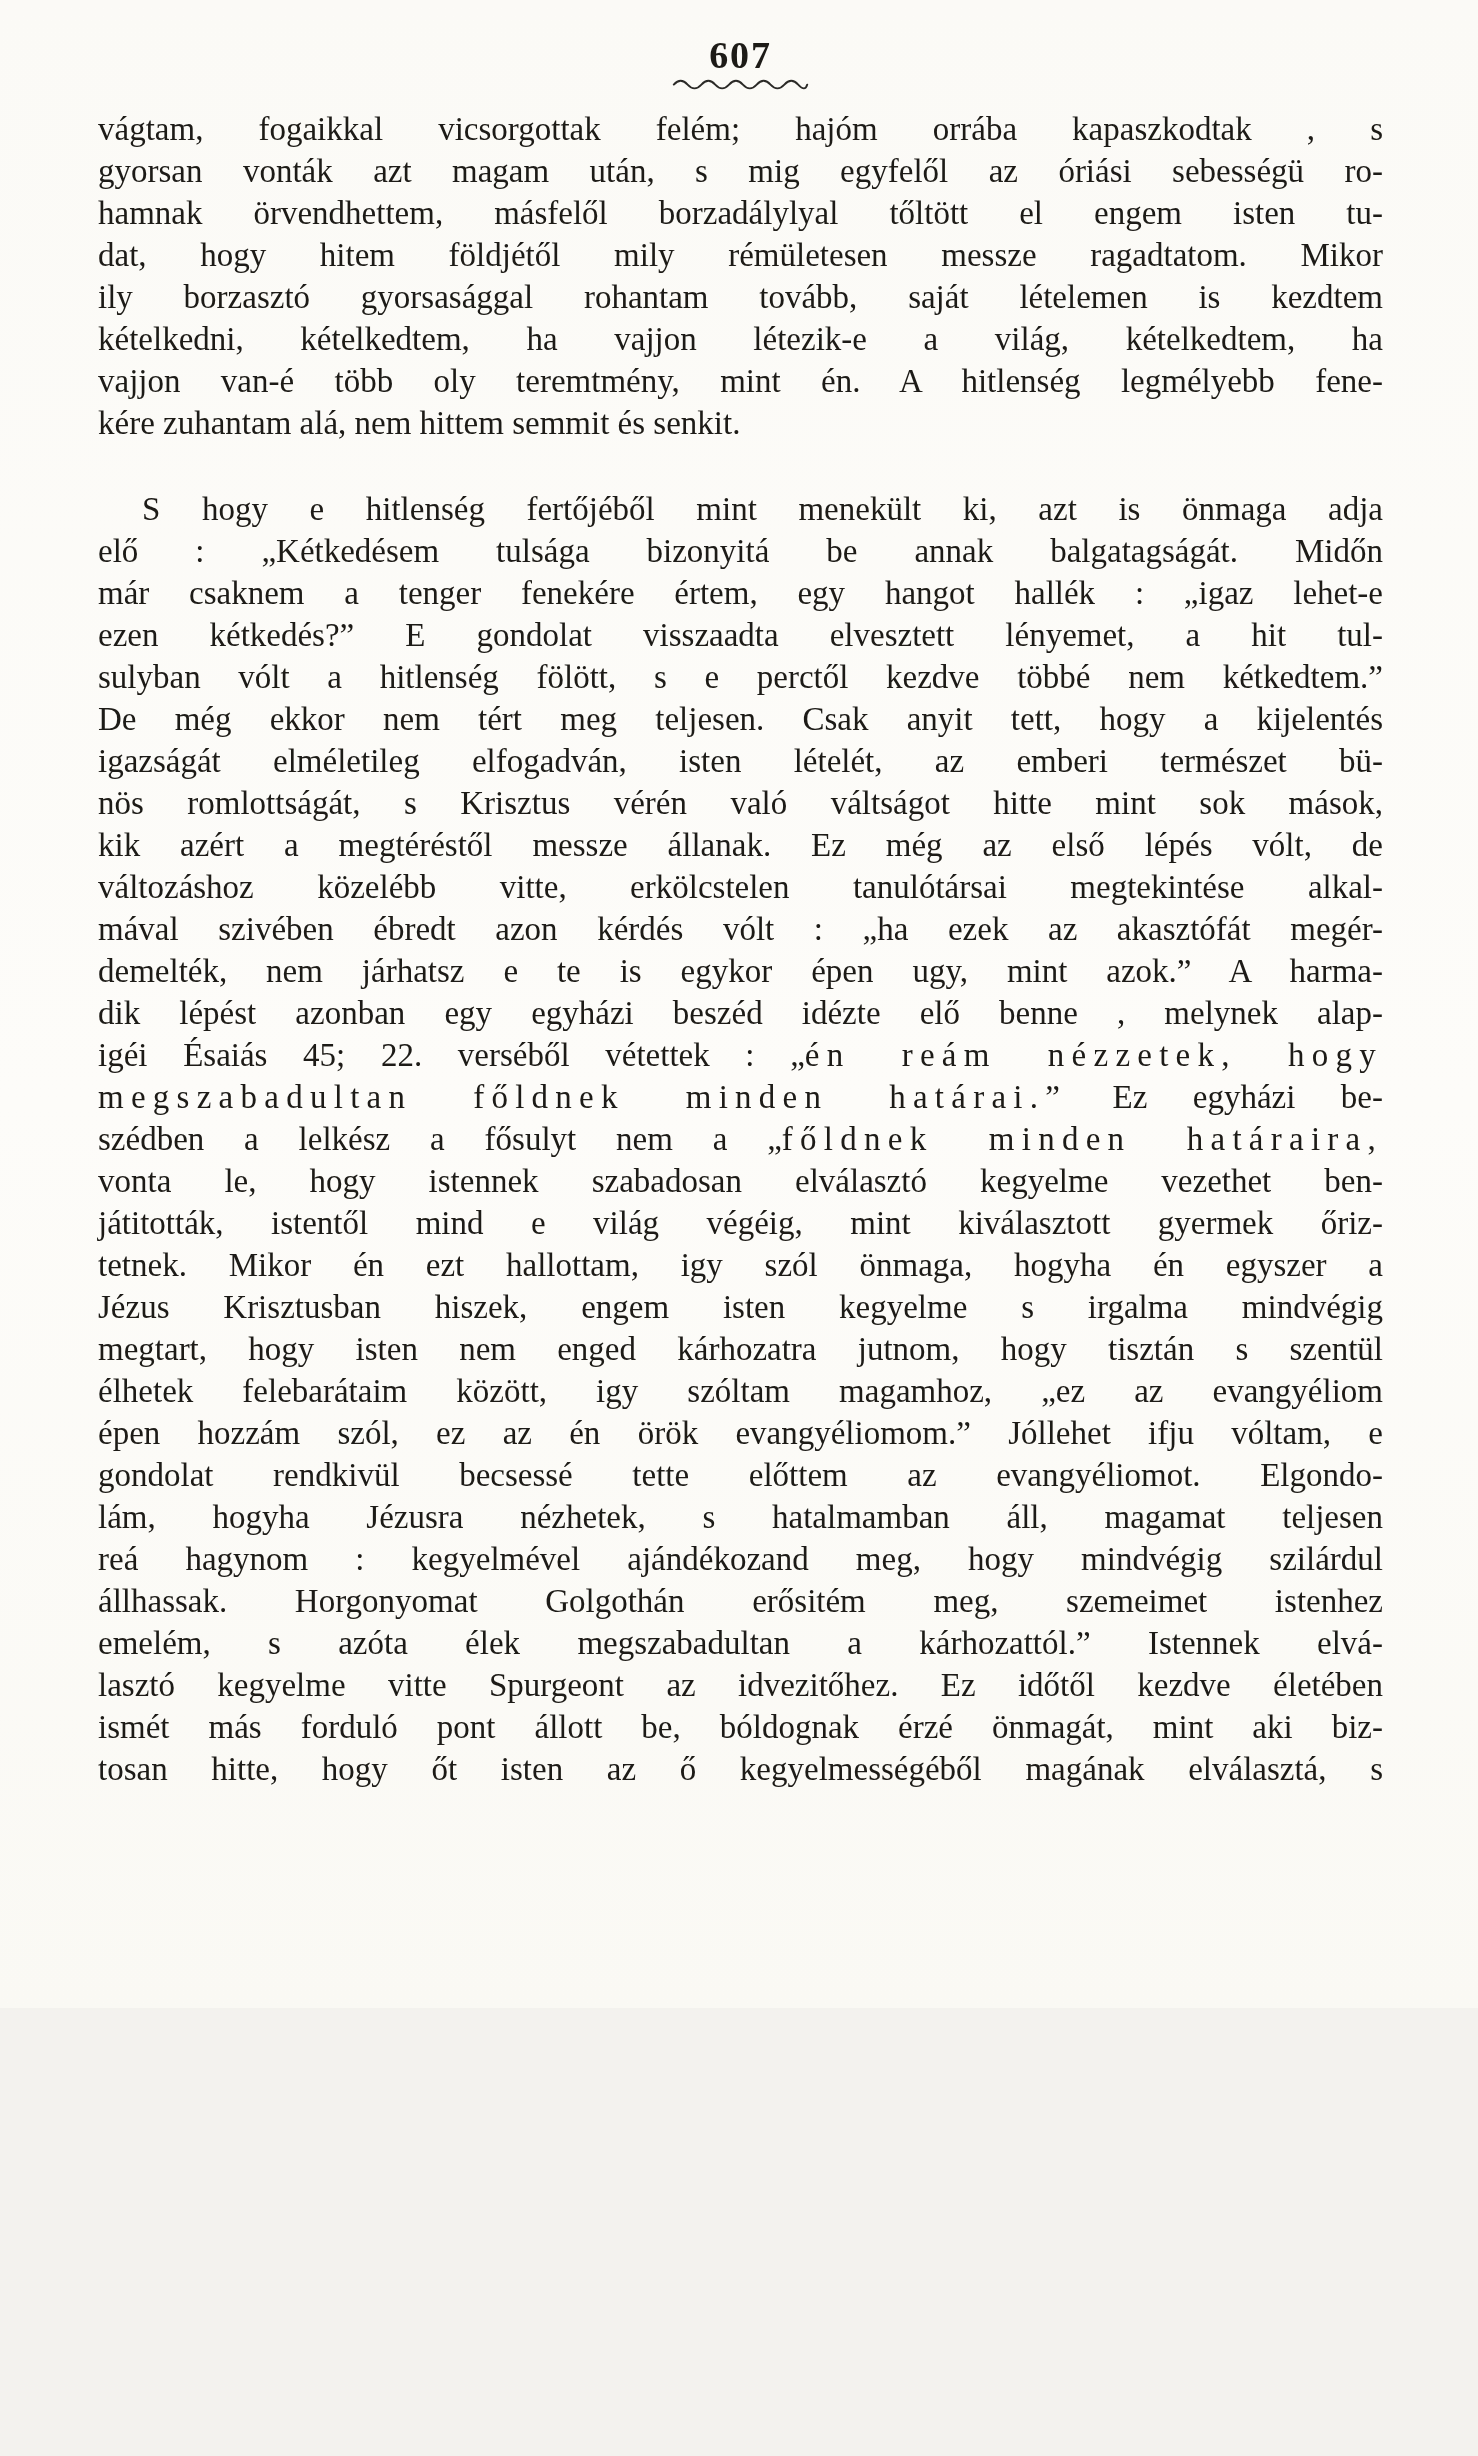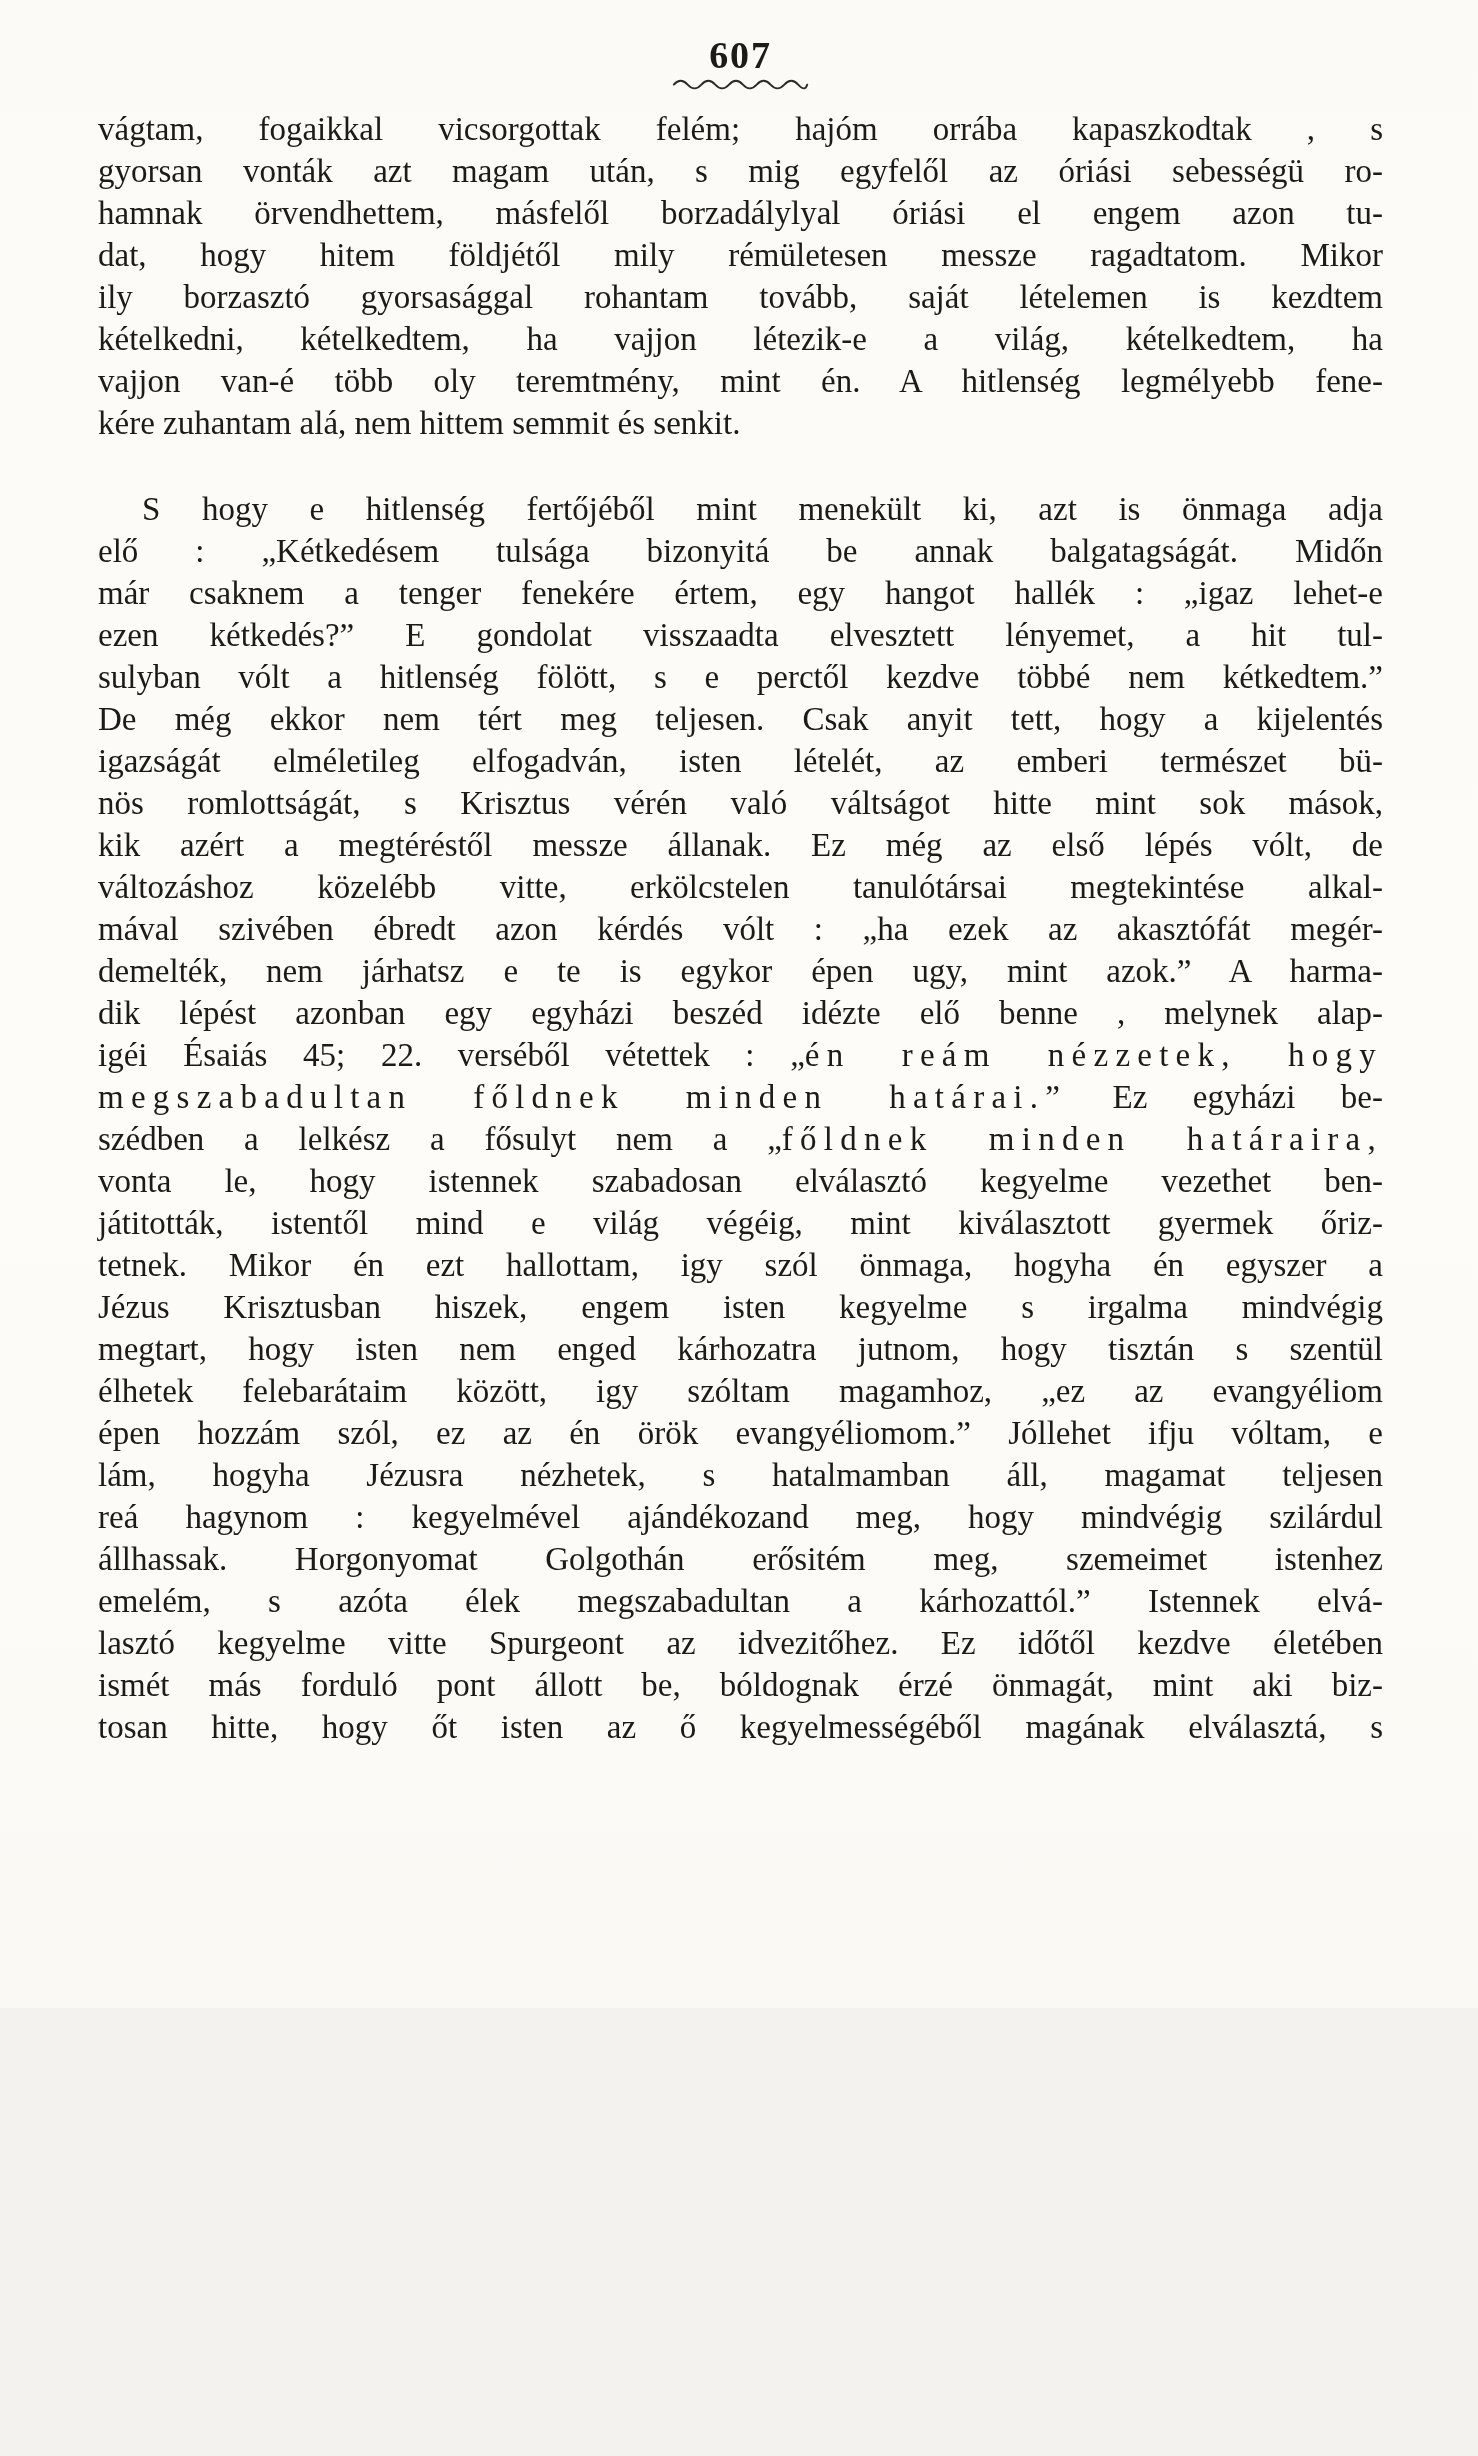--- a/index.html
+++ b/index.html
@@ -71,21 +71,21 @@
     <div class="page-number">607</div>
     <svg class="ornament" width="143" height="15.3" viewBox="0 0 150 16" aria-hidden="true">
       <path d="M5 9 Q 12.25 1, 19.5 9 T 34 9 T 48.5 9 T 63 9 T 77.5 9 T 92 9 T 106.5 9 T 121 9 T 135.5 9 T 145 9" fill="none" stroke="#2b2a27" stroke-width="2" stroke-linecap="round"></path>
     </svg>
   </div>
 
   <div class="body-text" id="body-text">
       <p class="para">
         <span class="line"><span>vágtam, fogaikkal vicsorgottak felém; hajóm orrába kapaszkodtak , s</span></span>
         <span class="line"><span>gyorsan vonták azt magam után, s mig egyfelől az óriási sebességü ro-</span></span>
-        <span class="line"><span>hamnak örvendhettem, másfelől borzadálylyal óriási el engem azon tu-</span></span>
+        <span class="line"><span>hamnak örvendhettem, másfelől borzadálylyal tőltött el engem isten tu-</span></span>
         <span class="line"><span>dat, hogy hitem földjétől mily rémületesen messze ragadtatom. Mikor</span></span>
         <span class="line"><span>ily borzasztó gyorsasággal rohantam tovább, saját lételemen is kezdtem</span></span>
         <span class="line"><span>kételkedni, kételkedtem, ha vajjon létezik-e a világ, kételkedtem, ha</span></span>
         <span class="line"><span>vajjon van-é több oly teremtmény, mint én. A hitlenség legmélyebb fene-</span></span>
         <span class="line no-just"><span>kére zuhantam alá, nem hittem semmit és senkit.</span></span>
       </p>
       <p class="para indent">
         <span class="line"><span>S hogy e hitlenség fertőjéből mint menekült ki, azt is önmaga adja</span></span>
         <span class="line"><span>elő : „Kétkedésem tulsága bizonyitá be annak balgatagságát. Midőn</span></span>
         <span class="line"><span>már csaknem a tenger fenekére értem, egy hangot hallék : „igaz lehet-e</span></span>
@@ -102,20 +102,21 @@
         <span class="line"><span>igéi Ésaiás 45; 22. verséből vétettek : „</span><span class="sp">én reám nézzetek, hogy</span></span>
         <span class="line"><span class="sp">megszabadultan főldnek minden határai.”</span><span> Ez egyházi be-</span></span>
         <span class="line"><span>szédben a lelkész a fősulyt nem a „</span><span class="sp">főldnek minden határaira,</span></span>
         <span class="line"><span>vonta le, hogy istennek szabadosan elválasztó kegyelme vezethet ben-</span></span>
         <span class="line"><span>játitották, istentől mind e világ végéig, mint kiválasztott gyermek őriz-</span></span>
         <span class="line"><span>tetnek. Mikor én ezt hallottam, igy szól önmaga, hogyha én egyszer a</span></span>
         <span class="line"><span>Jézus Krisztusban hiszek, engem isten kegyelme s irgalma mindvégig</span></span>
         <span class="line"><span>megtart, hogy isten nem enged kárhozatra jutnom, hogy tisztán s szentül</span></span>
         <span class="line"><span>élhetek felebarátaim között, igy szóltam magamhoz, „ez az evangyéliom</span></span>
         <span class="line"><span>épen hozzám szól, ez az én örök evangyéliomom.” Jóllehet ifju vóltam, e</span></span>
+        <span class="line"><span>gondolat rendkivül becsessé tette előttem az evangyéliomot. Elgondo-</span></span>
         <span class="line"><span>lám, hogyha Jézusra nézhetek, s hatalmamban áll, magamat teljesen</span></span>
         <span class="line"><span>reá hagynom : kegyelmével ajándékozand meg, hogy mindvégig szilárdul</span></span>
         <span class="line"><span>állhassak. Horgonyomat Golgothán erősitém meg, szemeimet istenhez</span></span>
         <span class="line"><span>emelém, s azóta élek megszabadultan a kárhozattól.” Istennek elvá-</span></span>
         <span class="line"><span>lasztó kegyelme vitte Spurgeont az idvezitőhez. Ez időtől kezdve életében</span></span>
         <span class="line"><span>ismét más forduló pont állott be, bóldognak érzé önmagát, mint aki biz-</span></span>
         <span class="line"><span>tosan hitte, hogy őt isten az ő kegyelmességéből magának elválasztá, s</span></span>
       </p>
     </div>
 </div>

